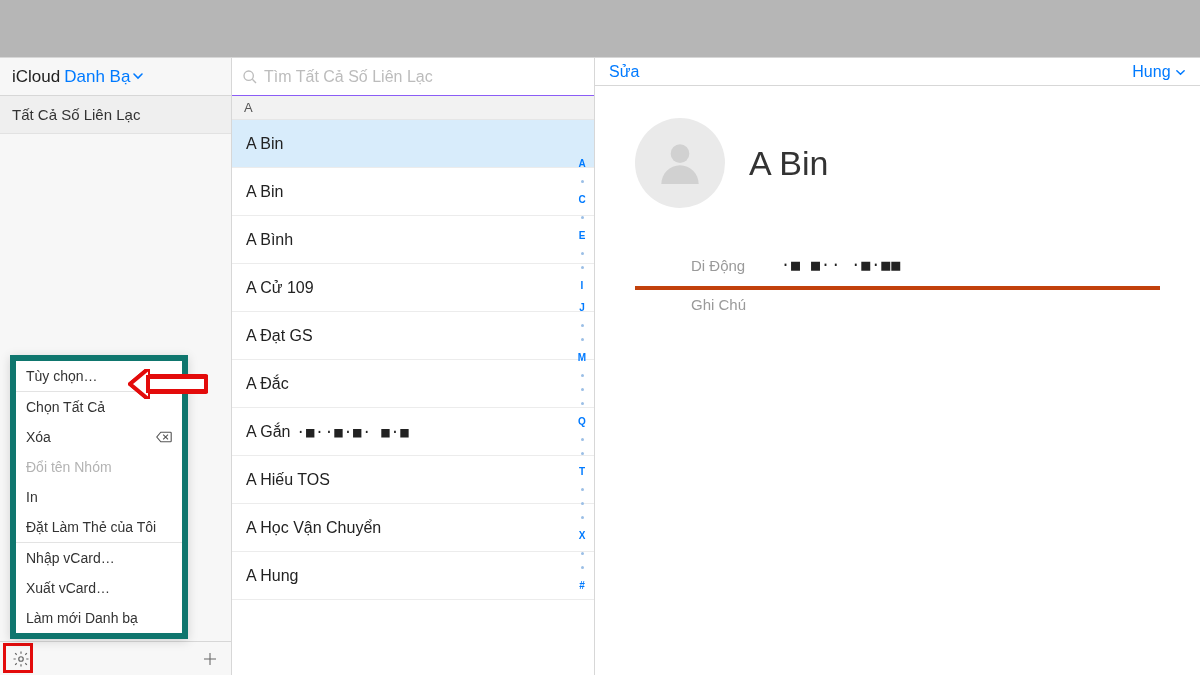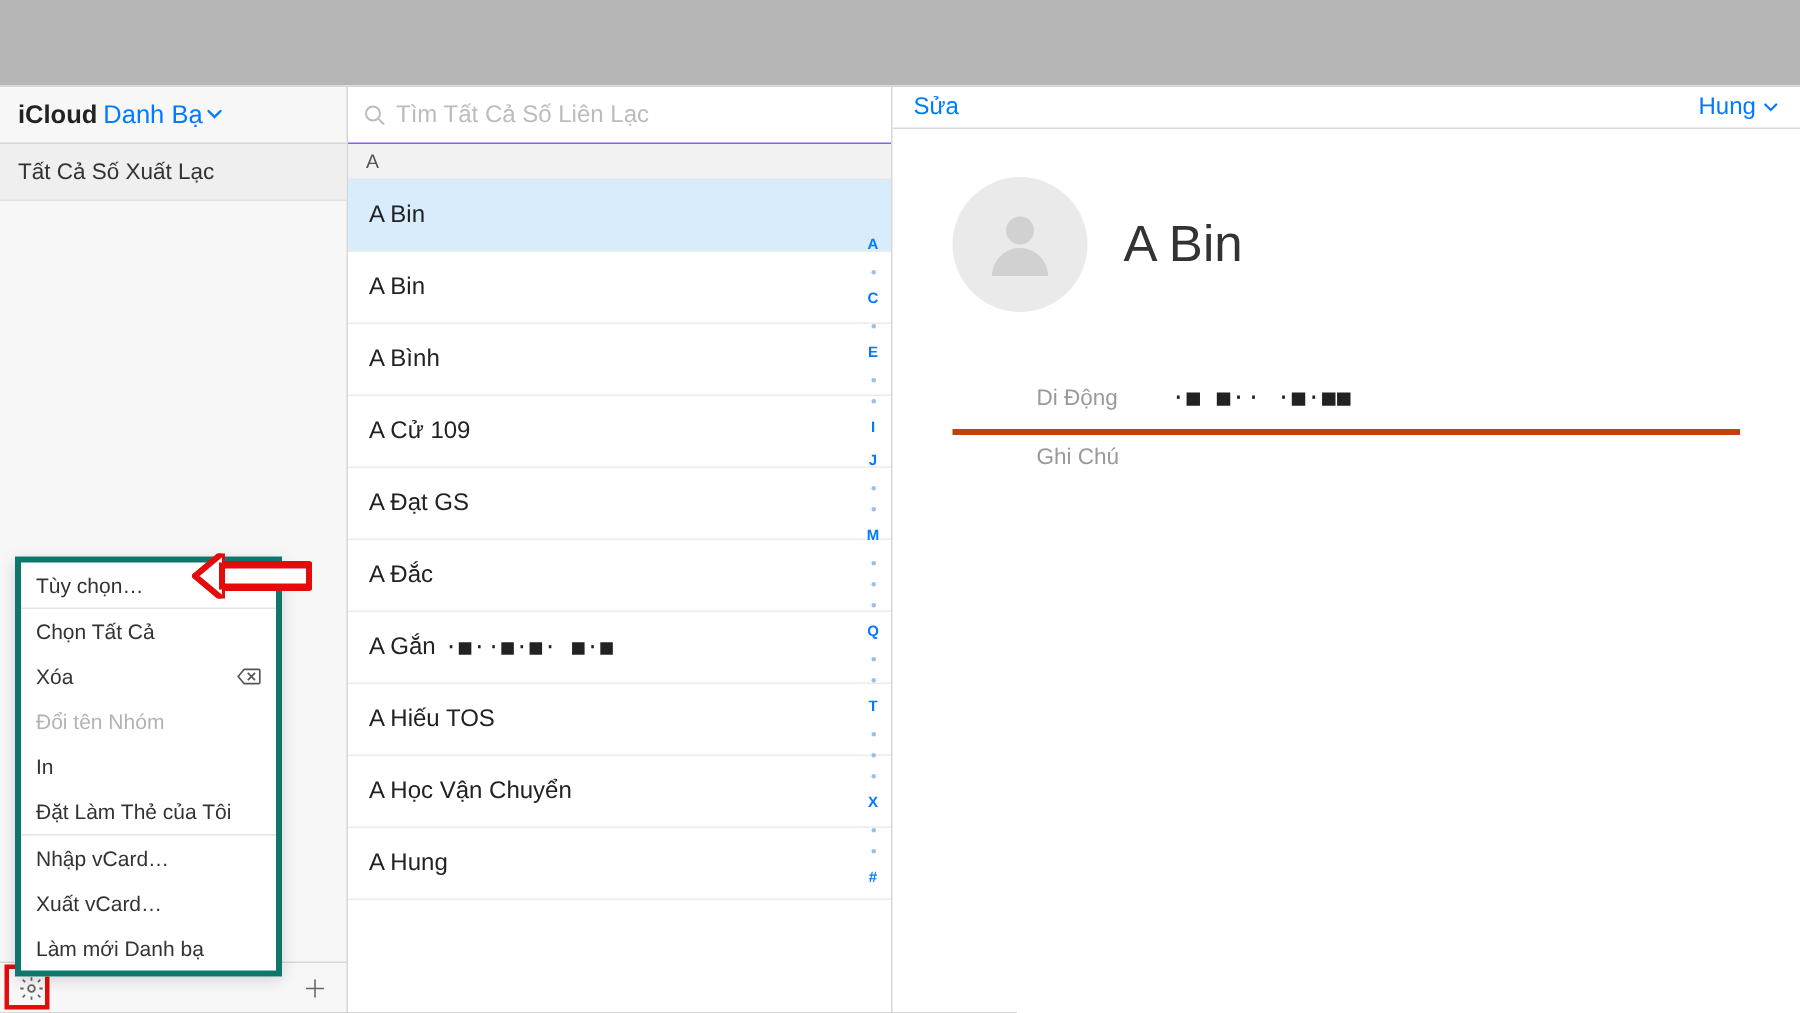--- a/index.html
+++ b/index.html
@@ -31,21 +31,21 @@
     position: relative;
   }
   .sidebar-header {
     height: 38px;
     display: flex;
     align-items: center;
     padding: 0 12px;
     font-size: 17px;
     border-bottom: 1px solid #d7d7d7;
   }
-  .sidebar-header .icloud { font-weight: 700; color: #222; }
+  .sidebar-header .icloud { font-weight: 400; color: #222; }
   .sidebar-header .title { color: #007aff; margin-left: 4px; }
   .sidebar-header .chev { color: #007aff; margin-left: 2px; }
   .sidebar-group {
     height: 38px;
     display: flex;
     align-items: center;
     padding: 0 12px;
     font-size: 15px;
     color: #333;
     background: #efefef;
@@ -71,24 +71,24 @@
     left: 3px; bottom: 2px;
     width: 30px; height: 30px;
     border: 3px solid #e30b0b;
     pointer-events: none;
   }
 
   
   .popup {
     position: absolute;
     left: 10px;
-    bottom: 24px;
+    bottom: 36px;
     width: 178px;
     background: #fff;
-    border: 4px solid #0f766e;
+    border: 6px solid #0f766e;
     box-shadow: 0 2px 10px rgba(0,0,0,0.15);
     font-size: 14px;
     color: #333;
     z-index: 10;
   }
   .popup-item {
     padding: 7px 10px;
     display: flex;
     align-items: center;
     justify-content: space-between;
@@ -225,21 +225,21 @@
   <div class="sidebar">
     <div class="sidebar-header">
       <span class="icloud">iCloud</span>
       <span class="title">Danh Bạ</span>
       <span class="chev">
         <svg width="12" height="12" viewBox="0 0 12 12">
             <path d="M2 4l4 4 4-4" stroke="#007aff" stroke-width="1.6" fill="none" stroke-linecap="round"></path>
           </svg>
       </span>
     </div>
-    <div class="sidebar-group">Tất Cả Số Xuất Lạc</div>
+    <div class="sidebar-group">Tất Cả Số Liên Lạc</div>
     <div class="sidebar-spacer"></div>
     <div class="sidebar-footer">
       <div class="icon-btn">
         <svg width="18" height="18" viewBox="0 0 24 24" fill="none" stroke="#666" stroke-width="1.6">
           <circle cx="12" cy="12" r="3"></circle>
           <path d="M12 2v3M12 19v3M4.2 4.2l2.1 2.1M17.7 17.7l2.1 2.1M2 12h3M19 12h3M4.2 19.8l2.1-2.1M17.7 6.3l2.1-2.1"></path>
         </svg>
       </div>
       <div class="icon-btn">
         <svg width="18" height="18" viewBox="0 0 24 24" stroke="#666" stroke-width="1.4">

